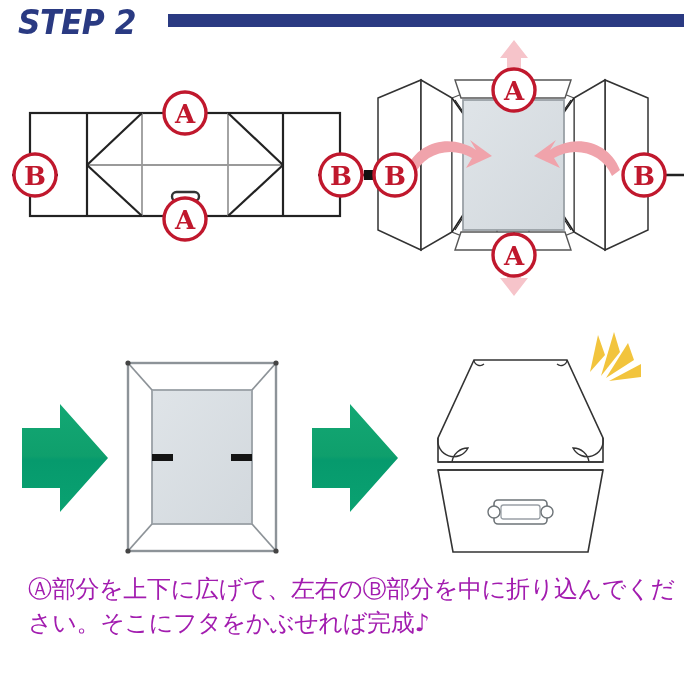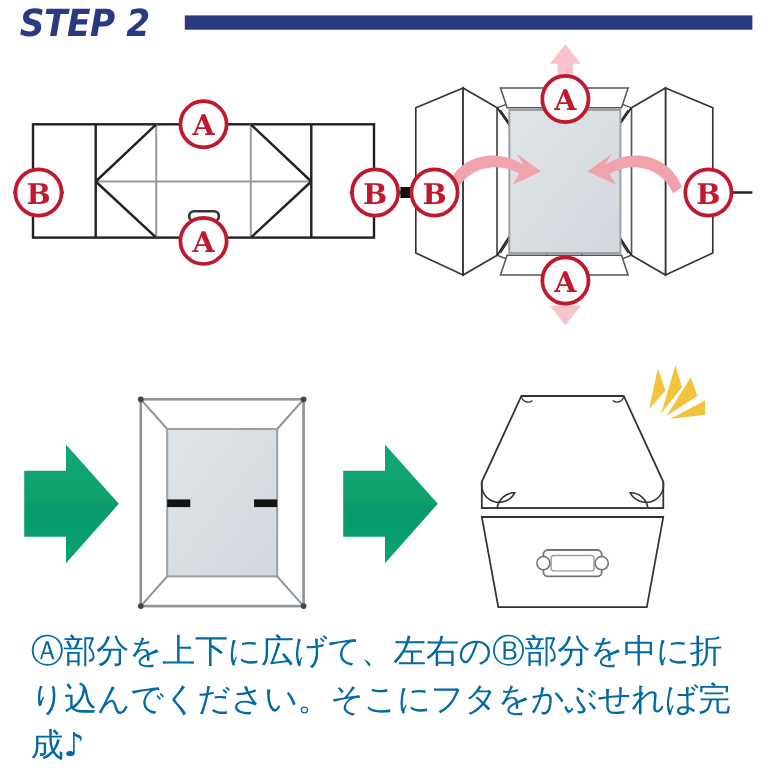--- a/index.html
+++ b/index.html
@@ -49,23 +49,23 @@
     background: #2a3a82;
   }
 
   
   .caption {
     position: absolute;
     left: 28px;
     top: 572px;
     width: 652px;
     font-family: "DejaVu Sans", sans-serif;
-    font-size: 30px;
+    font-size: 24px;
     line-height: 1.42;
-    color: #0369a1;
+    color: #a21caf;
     letter-spacing: -0.3px;
   }
 
   svg { display: block; }
   .layer {
     position: absolute;
     left: 0;
     top: 0;
   }
 </style>

